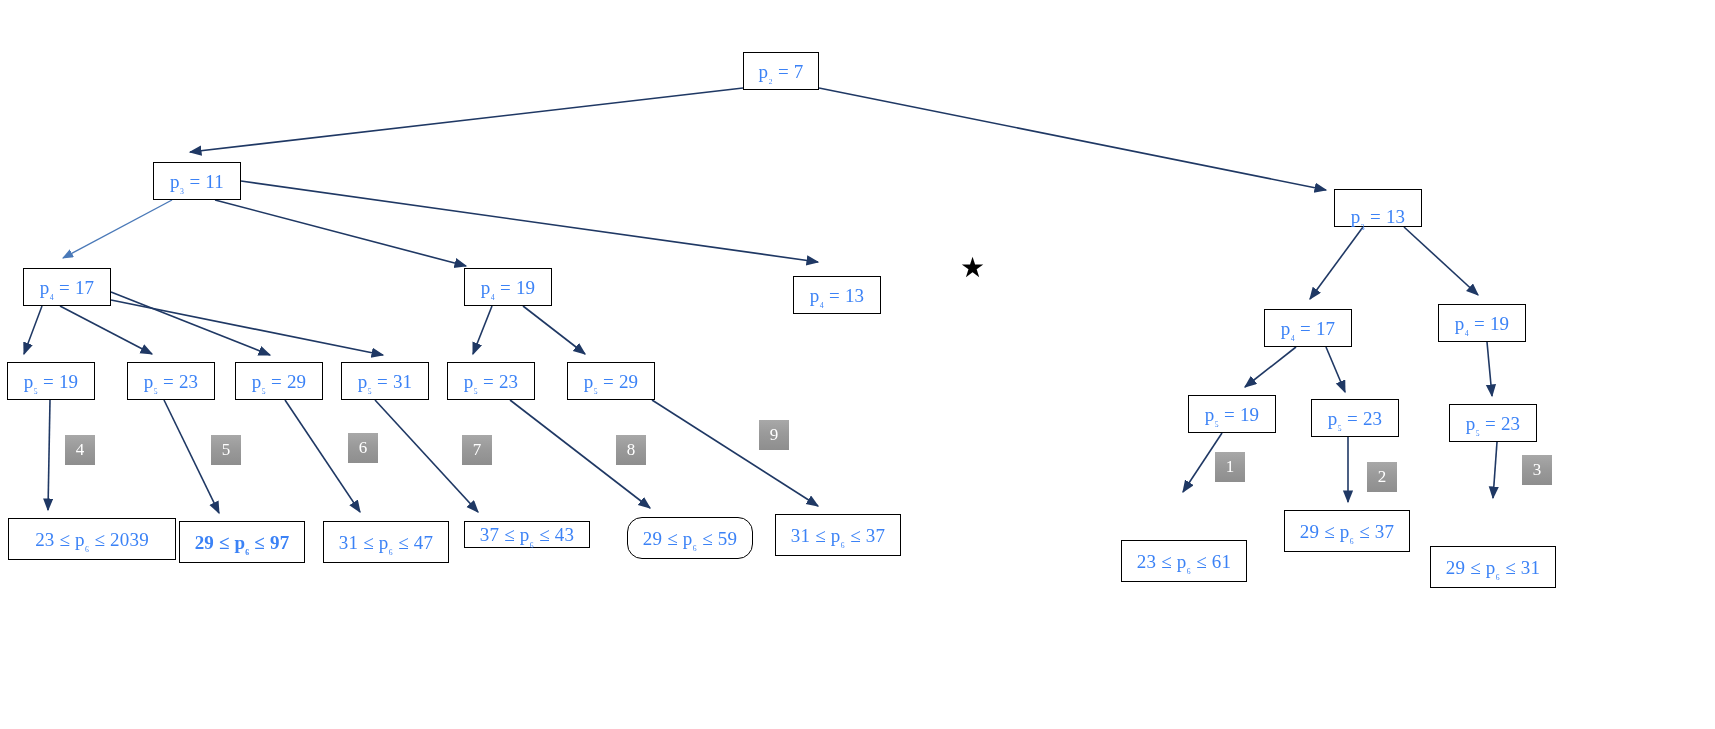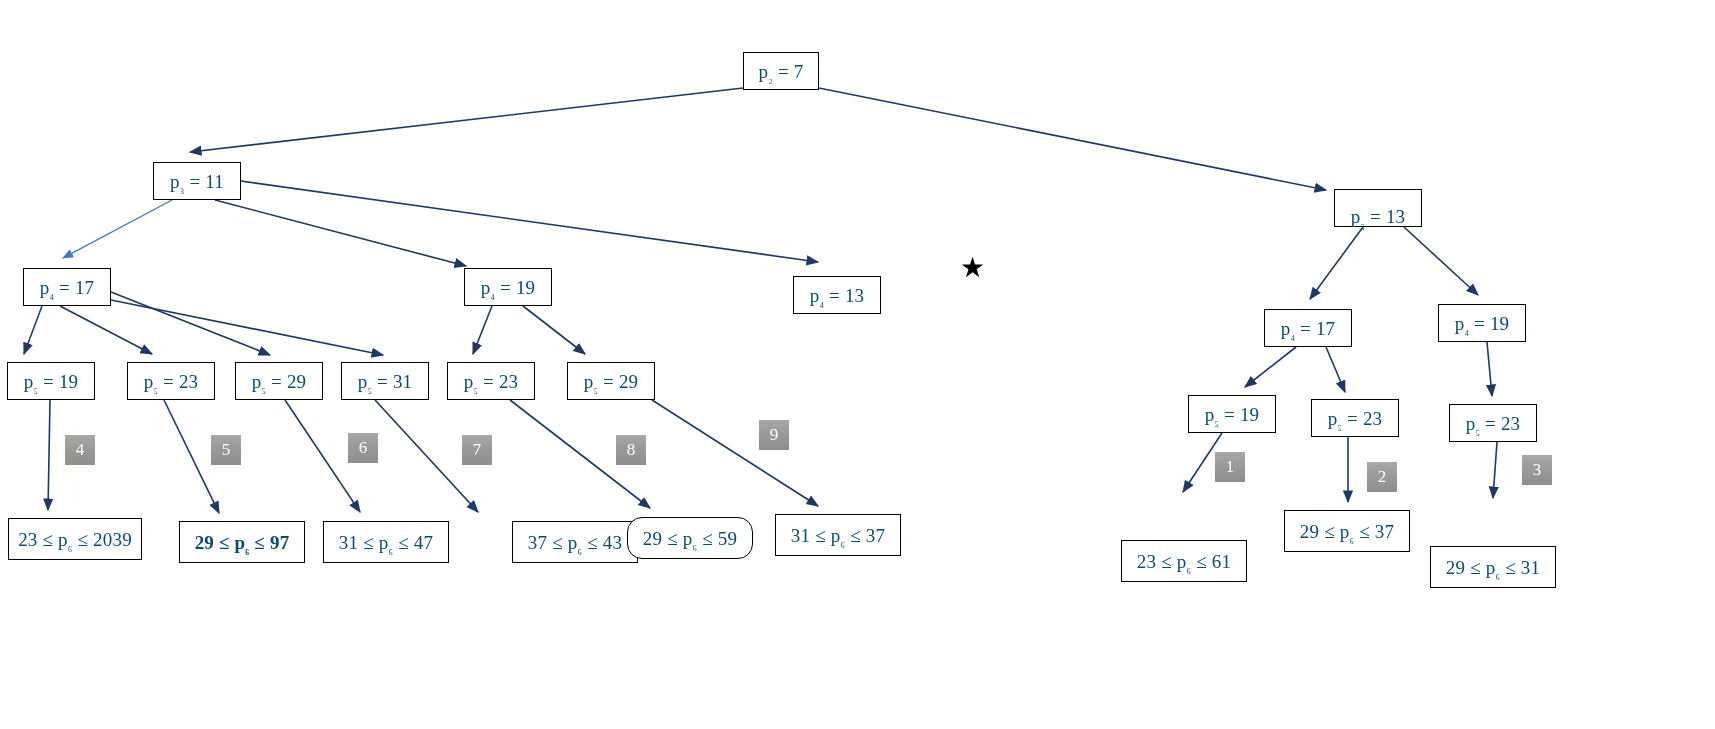--- a/index.html
+++ b/index.html
@@ -23,21 +23,21 @@
     top: 0;
     width: 1715px;
     height: 729px;
     pointer-events: none;
   }
   .node {
     position: absolute;
     box-sizing: border-box;
     border: 1.6px solid #000000;
     background: #ffffff;
-    color: #0c4a6e;
+    color: #3b82f6;
     display: flex;
     align-items: center;
     justify-content: center;
     font-family: "Liberation Serif", serif;
     font-size: 19px;
     line-height: 1;
     white-space: nowrap;
     letter-spacing: 0.2px;
   }
   .node.leaf {
@@ -156,30 +156,30 @@
       </div>
       <div class="node" style="left: 1188px; top: 395px; width: 88px; height: 38px;">
         <span>p<sub>₅</sub> = 19</span>
       </div>
       <div class="node" style="left: 1311px; top: 399px; width: 88px; height: 38px;">
         <span>p<sub>₅</sub> = 23</span>
       </div>
       <div class="node" style="left: 1449px; top: 404px; width: 88px; height: 38px;">
         <span>p<sub>₅</sub> = 23</span>
       </div>
-      <div class="node leaf" style="left: 8px; top: 518px; width: 134px; height: 42px;">
+      <div class="node leaf" style="left: 8px; top: 518px; width: 168px; height: 42px;">
         <span>23 ≤ p<sub>₆</sub> ≤ 2039</span>
       </div>
       <div class="node leaf" style="left: 179px; top: 521px; width: 126px; height: 42px; font-weight: bold;">
         <span>29 ≤ p<sub>₆</sub> ≤ 97</span>
       </div>
       <div class="node leaf" style="left: 323px; top: 521px; width: 126px; height: 42px;">
         <span>31 ≤ p<sub>₆</sub> ≤ 47</span>
       </div>
-      <div class="node leaf" style="left: 464px; top: 521px; width: 126px; height: 42px; margin-left: 48px;">
+      <div class="node leaf" style="left: 464px; top: 521px; width: 126px; height: 27px;">
         <span>37 ≤ p<sub>₆</sub> ≤ 43</span>
       </div>
       <div class="node leaf" style="left: 627px; top: 517px; width: 126px; height: 42px; border-radius: 15px;">
         <span>29 ≤ p<sub>₆</sub> ≤ 59</span>
       </div>
       <div class="node leaf" style="left: 775px; top: 514px; width: 126px; height: 42px;">
         <span>31 ≤ p<sub>₆</sub> ≤ 37</span>
       </div>
       <div class="node leaf" style="left: 1121px; top: 500px; width: 126px; height: 42px; margin-top: 40px;">
         <span>23 ≤ p<sub>₆</sub> ≤ 61</span>

